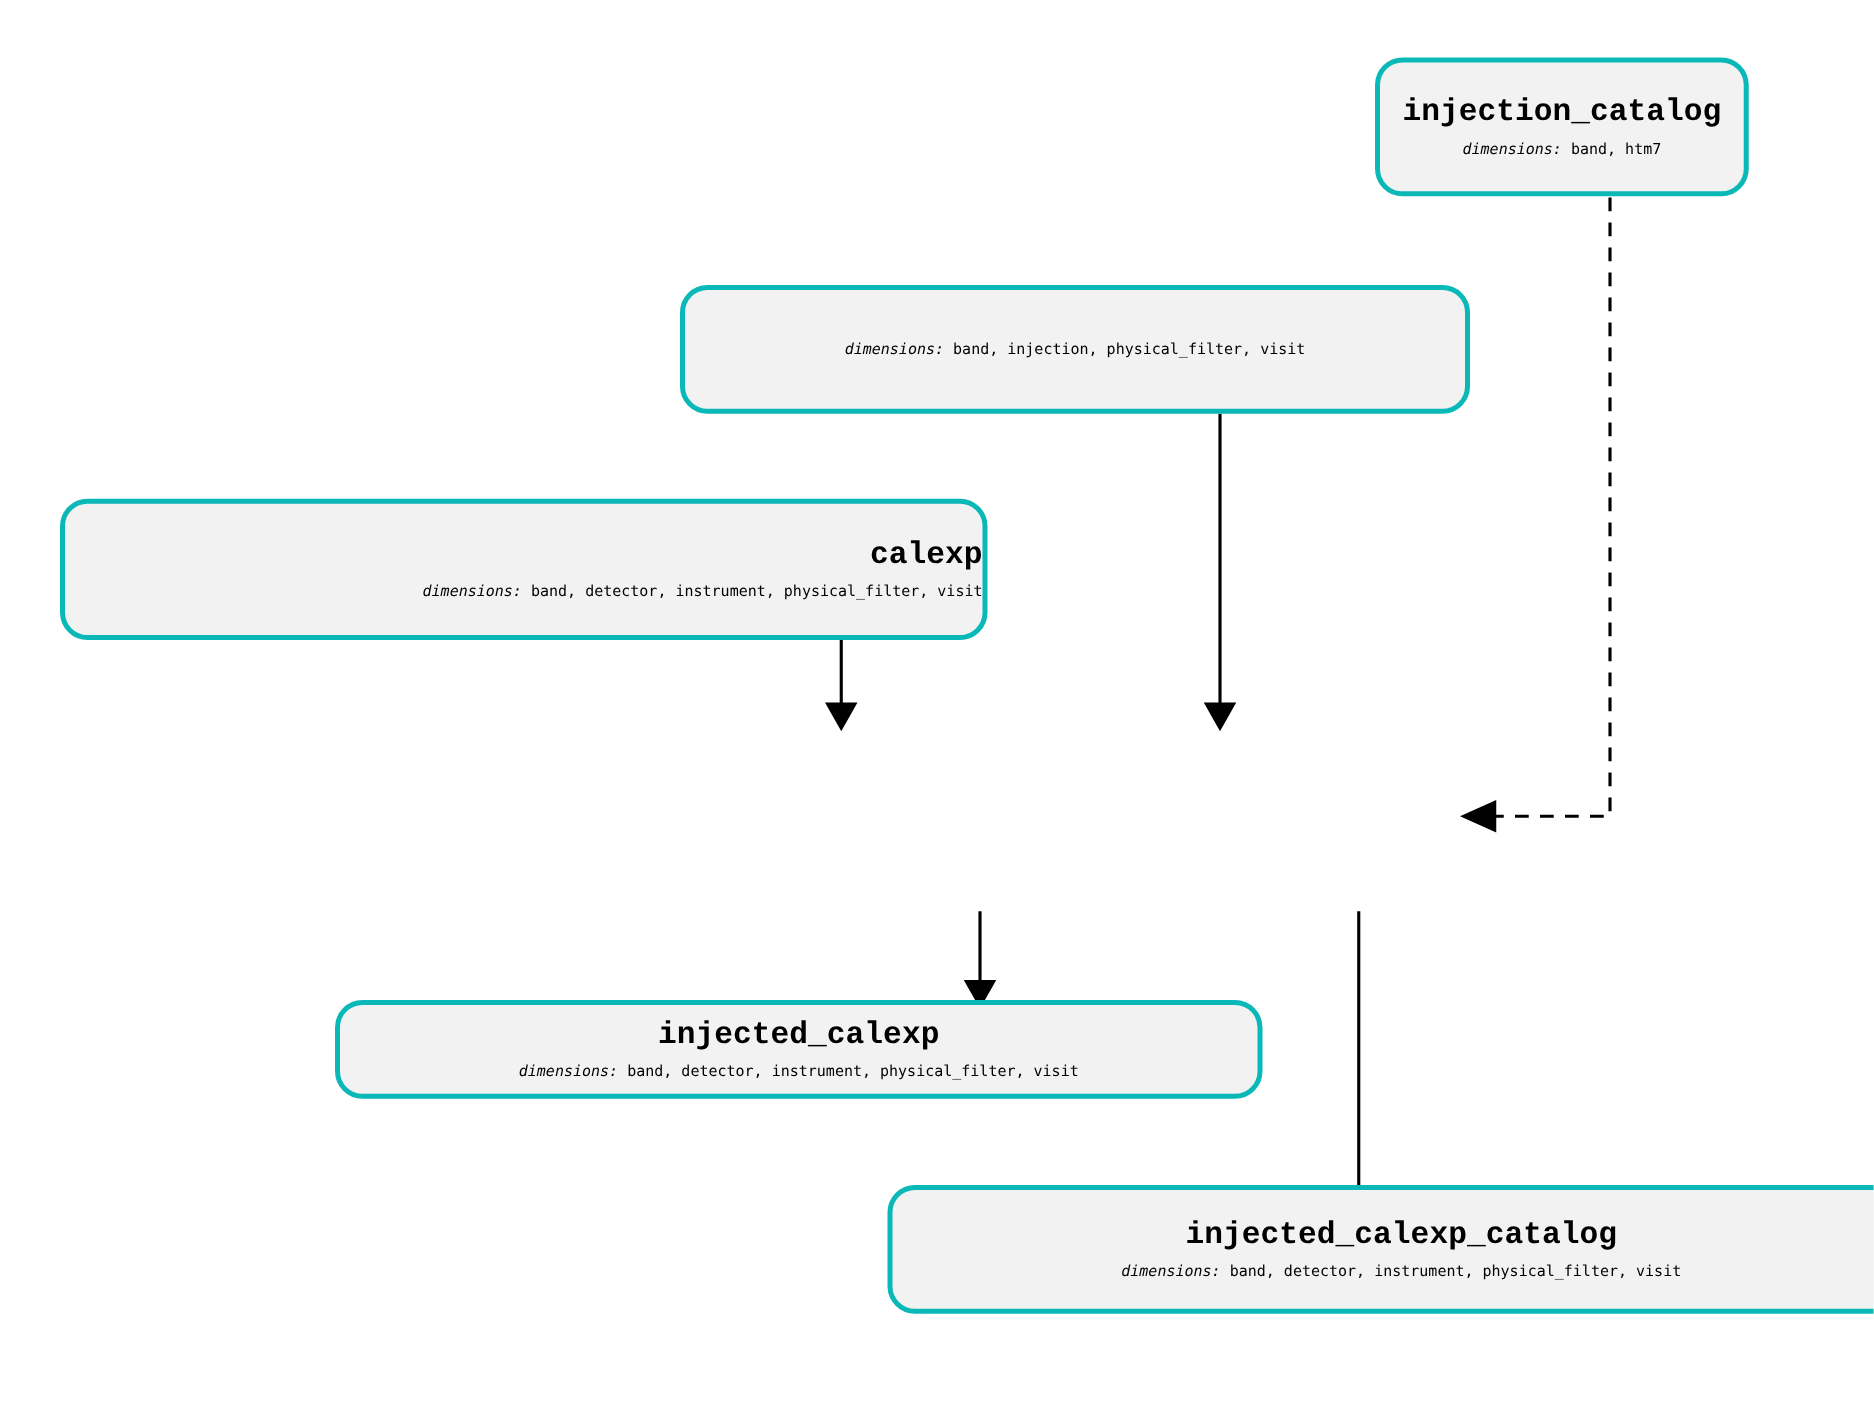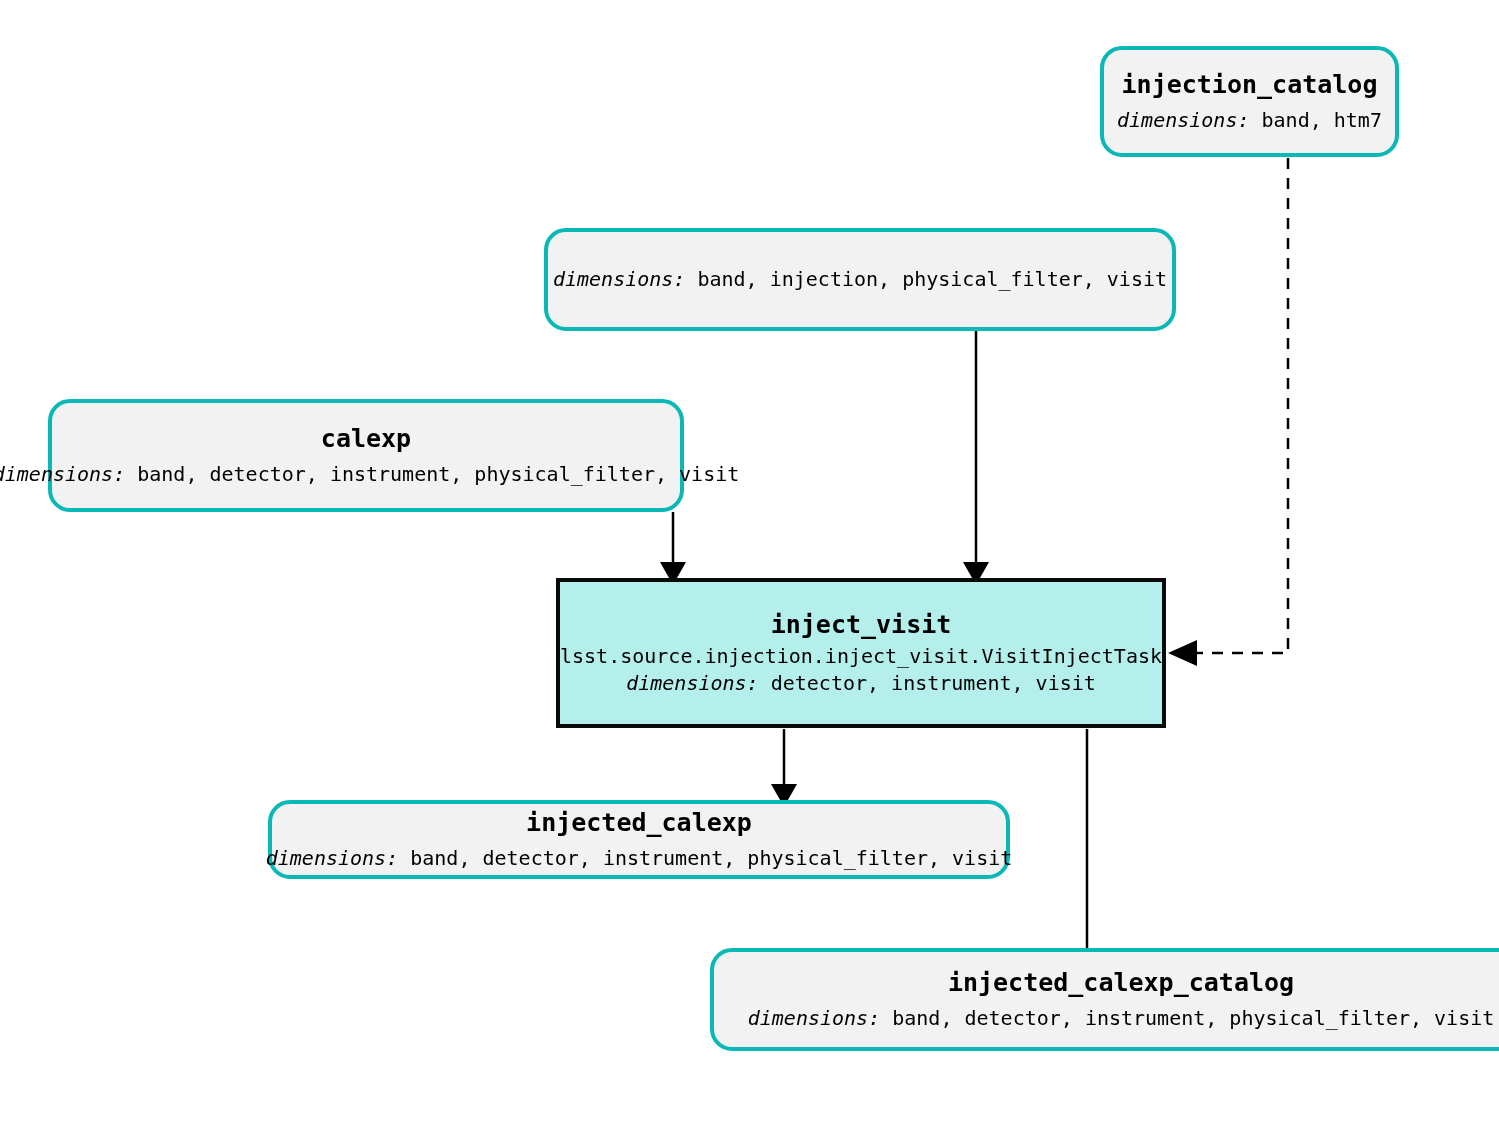--- a/index.html
+++ b/index.html
@@ -52,43 +52,43 @@
     color: #000000;
     letter-spacing: 0px;
     line-height: 1.1;
     white-space: nowrap;
   }
   .node.task .node-title {
     font-size: 25px;
   }
   .node-dims {
     font-family: "DejaVu Sans Mono", "Liberation Mono", monospace;
-    font-size: 20px;
+    font-size: 12px;
     color: #000000;
     white-space: nowrap;
     line-height: 1.15;
   }
   .dims-label {
     font-style: italic;
   }
   .task-class {
     font-family: "DejaVu Sans Mono", "Liberation Mono", monospace;
     font-size: 20px;
     color: #000000;
     white-space: nowrap;
   }
   
   #node-injection_catalog { left: 1100px; top: 46px;  width: 299px; height: 111px; }
   #node-finalVisitSummary { left: 544px;  top: 228px; width: 632px; height: 103px; }
-  #node-calexp            { left: 48px;   top: 399px; width: 636px; height: 113px; }
+  #node-calexp            { left: 48px;   top: 399px; width: 742px; height: 113px; align-items: flex-end; }
   #node-inject_visit      { left: 556px;  top: 578px; width: 610px; height: 150px; }
   #node-injected_calexp   { left: 268px;  top: 800px; width: 742px; height: 79px; }
   #node-injected_calexp_catalog { left: 710px; top: 948px; width: 822px; height: 103px; align-items: center; }
 
-  .node-title-row { margin-bottom: 10px; }
+  .node-title-row { margin-bottom: 10px; font-family: Liberation Mono, monospace; }
   .node.task .node-title-row { margin-bottom: 6px; }
   .node.task .task-class { margin-bottom: 4px; }
 </style>
 </head>
 <body>
 
 <div id="canvas">
 
   <svg id="edge-layer" viewBox="0 0 1499 1130" width="1499" height="1130" xmlns="http://www.w3.org/2000/svg">
     <defs>
@@ -130,25 +130,20 @@
 
   <div class="node dataset" id="node-finalVisitSummary">
     <div class="node-dims"><span class="dims-label">dimensions:</span> <span>band, injection, physical_filter, visit</span></div>
   </div>
 
   <div class="node dataset" id="node-calexp">
     <div class="node-title node-title-row">calexp</div>
     <div class="node-dims"><span class="dims-label">dimensions:</span> <span>band, detector, instrument, physical_filter, visit</span></div>
   </div>
 
-  <div class="node task" id="node-inject_visit">
-    <div class="node-title node-title-row">inject_visit</div>
-    <div class="task-class">lsst.source.injection.inject_visit.VisitInjectTask</div>
-    <div class="node-dims"><span class="dims-label">dimensions:</span> <span>detector, instrument, visit</span></div>
-  </div>
 
   <div class="node dataset" id="node-injected_calexp">
     <div class="node-title node-title-row">injected_calexp</div>
     <div class="node-dims"><span class="dims-label">dimensions:</span> <span>band, detector, instrument, physical_filter, visit</span></div>
   </div>
 
   <div class="node dataset" id="node-injected_calexp_catalog">
     <div class="node-title node-title-row">injected_calexp_catalog</div>
     <div class="node-dims"><span class="dims-label">dimensions:</span> <span>band, detector, instrument, physical_filter, visit</span></div>
   </div>

